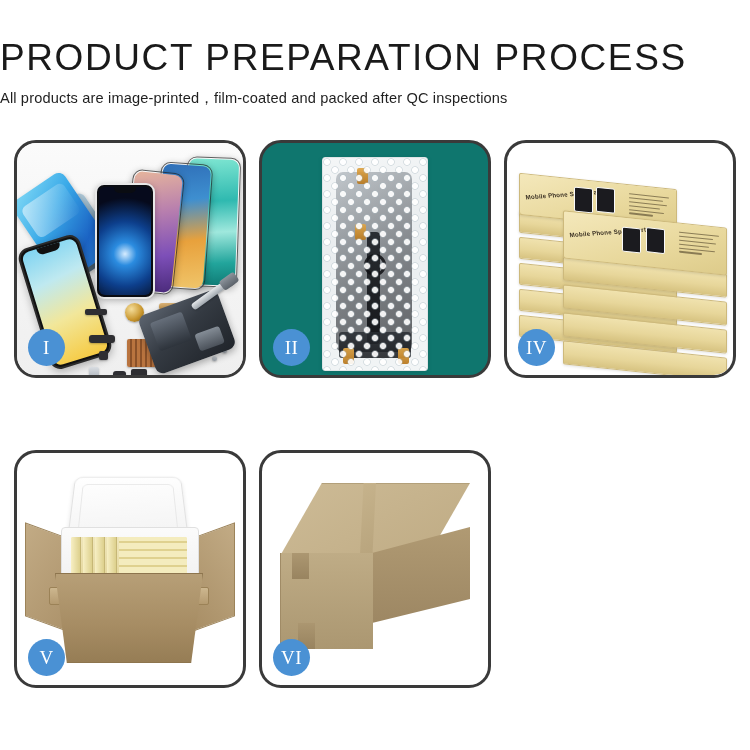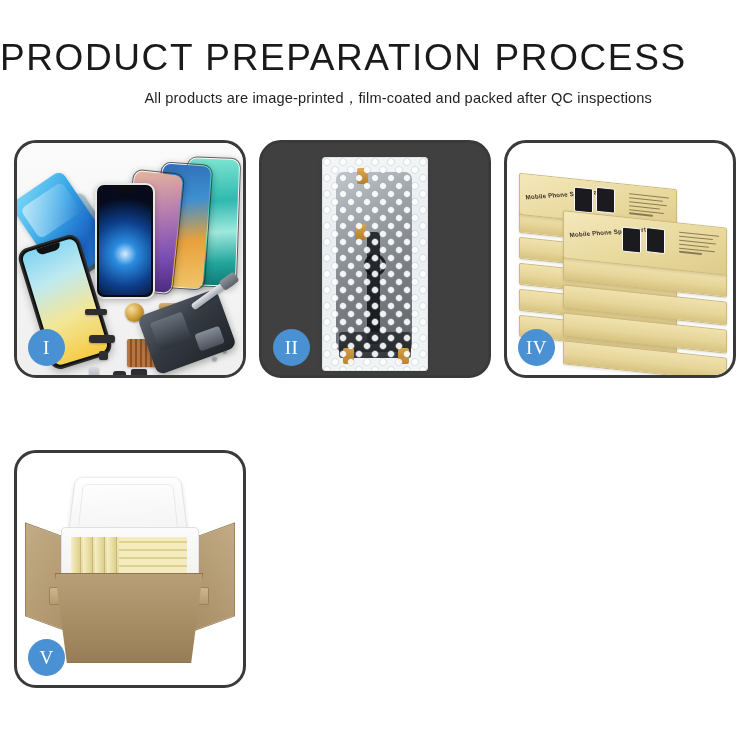--- a/index.html
+++ b/index.html
@@ -21,21 +21,21 @@
     height: 750px;
     background: #ffffff;
   }
 
   
   .header {
     position: absolute;
     left: 0;
     top: 36px;
     width: 652px;
-    text-align: right;
+    text-align: left;
   }
   .title {
     font-family: "Liberation Sans", sans-serif;
     font-size: 37px;
     font-weight: 400;
     letter-spacing: 1.6px;
     color: #1a1a1a;
     line-height: 44px;
     white-space: nowrap;
   }
@@ -213,21 +213,21 @@
     background: linear-gradient(#e4e7ea,#9fa6ad);
     transform: rotate(-36deg);
     box-shadow:0 1px 2px rgba(0,0,0,.25);
   }
   .screwdriver::after{
     content:"";position:absolute;right:-16px;top:-2px;width:18px;height:11px;border-radius:3px;
     background:linear-gradient(#8d949c,#5c636b);
   }
 
   
-  .p2 { background: #404040; }
+  .p2 { background: #0f766e; }
   .bag {
     position: absolute;
     left: 50%; top: 14px; transform: translateX(-50%);
     width: 104px; height: 212px;
     background: linear-gradient(165deg,#f4f6f7 0%, #e9edef 40%, #f2f5f6 100%);
     border: 1px solid #dfe4e6;
     border-radius: 3px;
     box-shadow: 0 1px 5px rgba(0,0,0,.1);
     overflow: hidden;
   }
@@ -579,15 +579,28 @@
             <span class="slat" style="left:36px"></span>
             <span class="flat"></span>
           </div>
           <div class="carton-rim"></div>
           <div class="carton-body"></div>
         </div>
       </div>
       <div class="badge">V</div>
     </div>
 
+    <div class="panel p6">
+      <div class="scene">
+        <div class="v6">
+          <div class="c6-top"></div>
+          <div class="c6-seam"></div>
+          <div class="c6-right"></div>
+          <div class="c6-left"></div>
+          <div class="c6-tape" style="left:24px;top:86px;"></div>
+          <div class="c6-tape" style="left:30px;top:156px;"></div>
+        </div>
+      </div>
+      <div class="badge">VI</div>
+    </div>
 
   </div>
 </div>
 
 </body></html>

